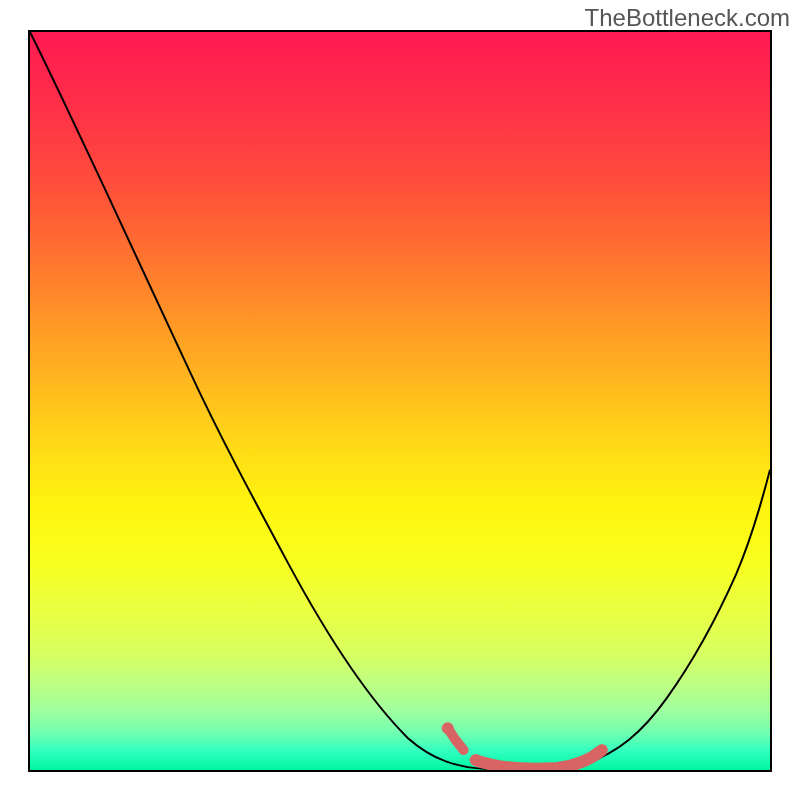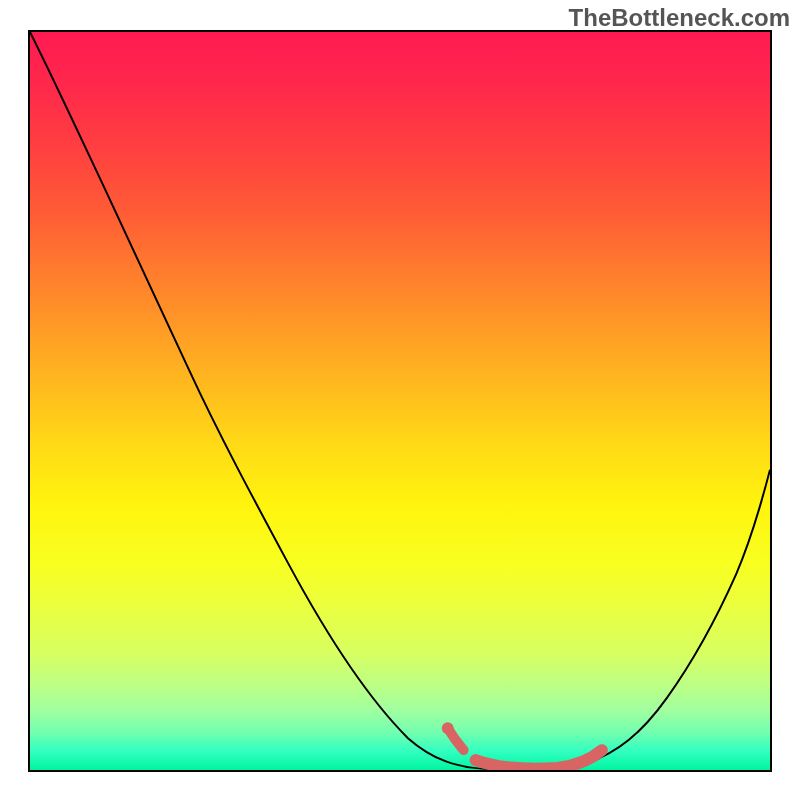--- a/index.html
+++ b/index.html
@@ -8,21 +8,21 @@
     position: relative;
     width: 800px;
     height: 800px;
   }
   .watermark {
     position: absolute;
     top: 4px;
     right: 10px;
     font-family: Arial, sans-serif;
     font-size: 24px;
-    font-weight: bold;
+    font-weight: normal;
     color: #555;
     z-index: 10;
   }
   .plot-area {
     position: absolute;
     left: 28px;
     top: 30px;
     width: 744px;
     height: 742px;
     border: 2px solid #000;

